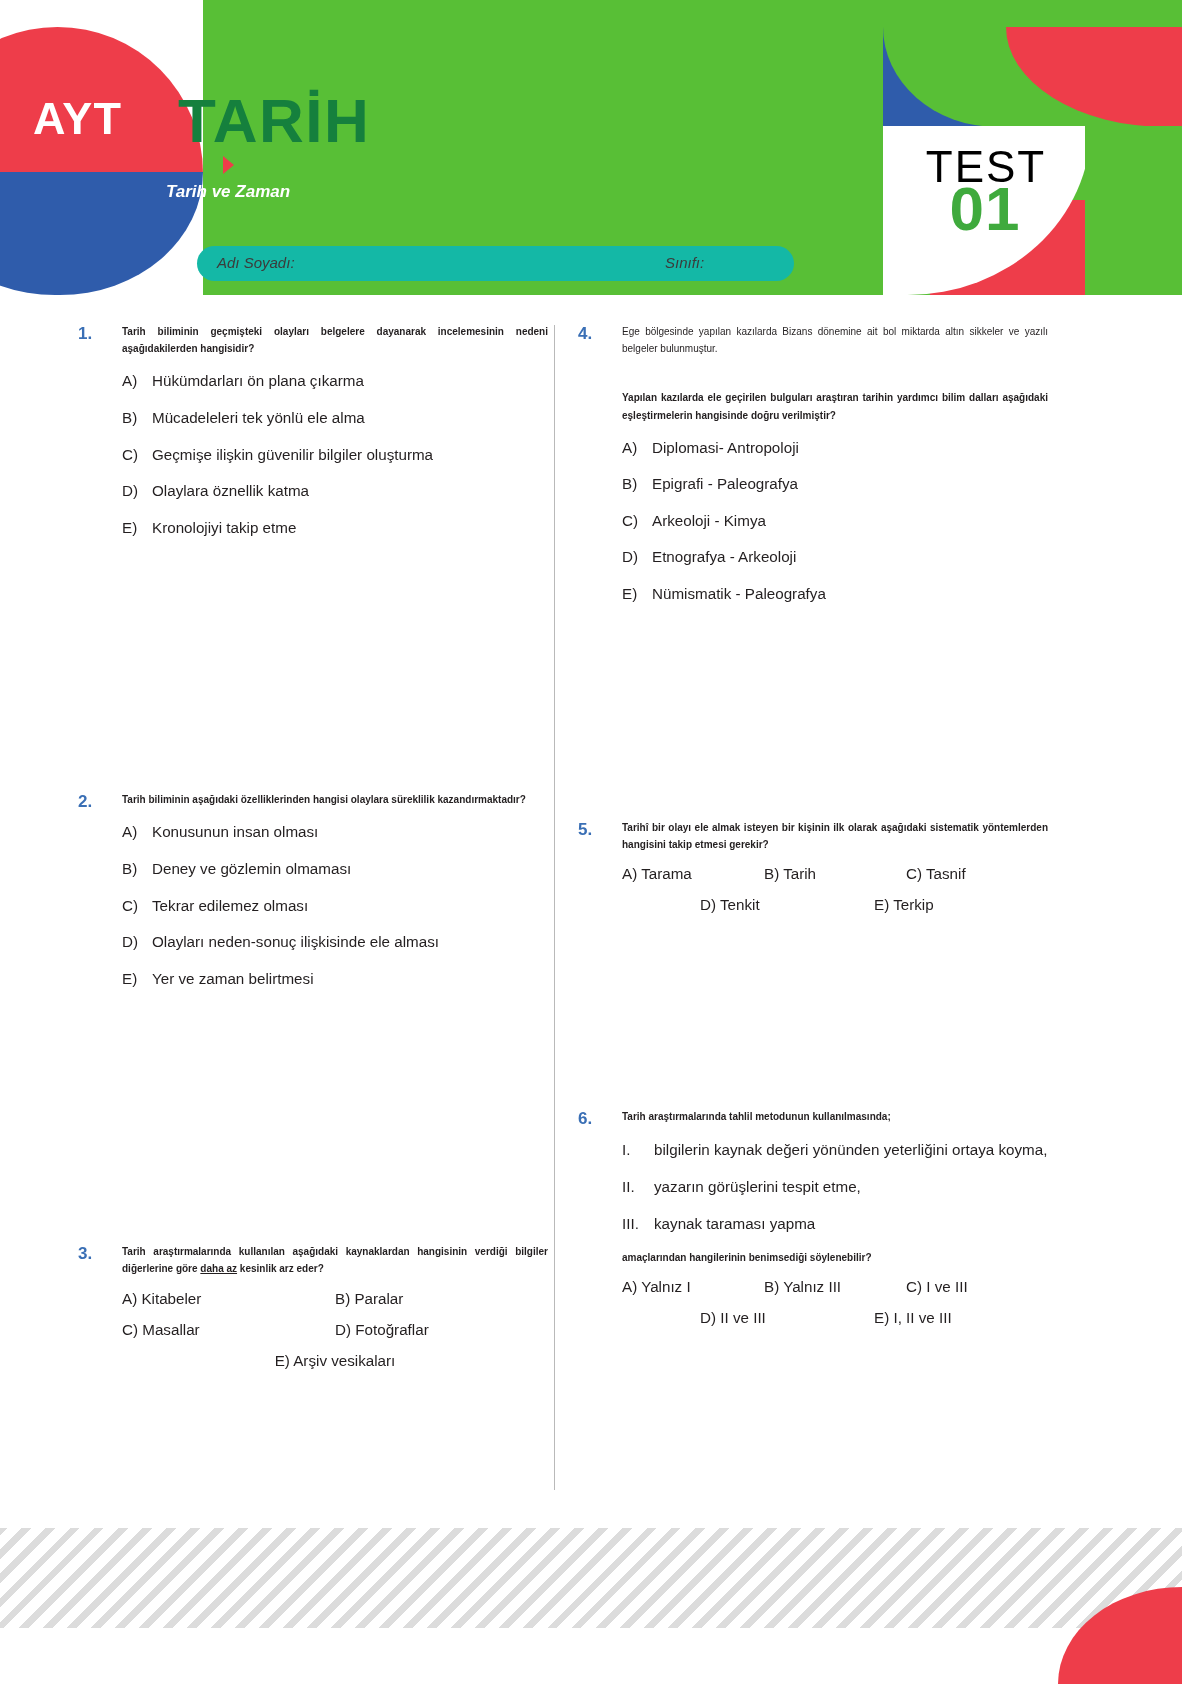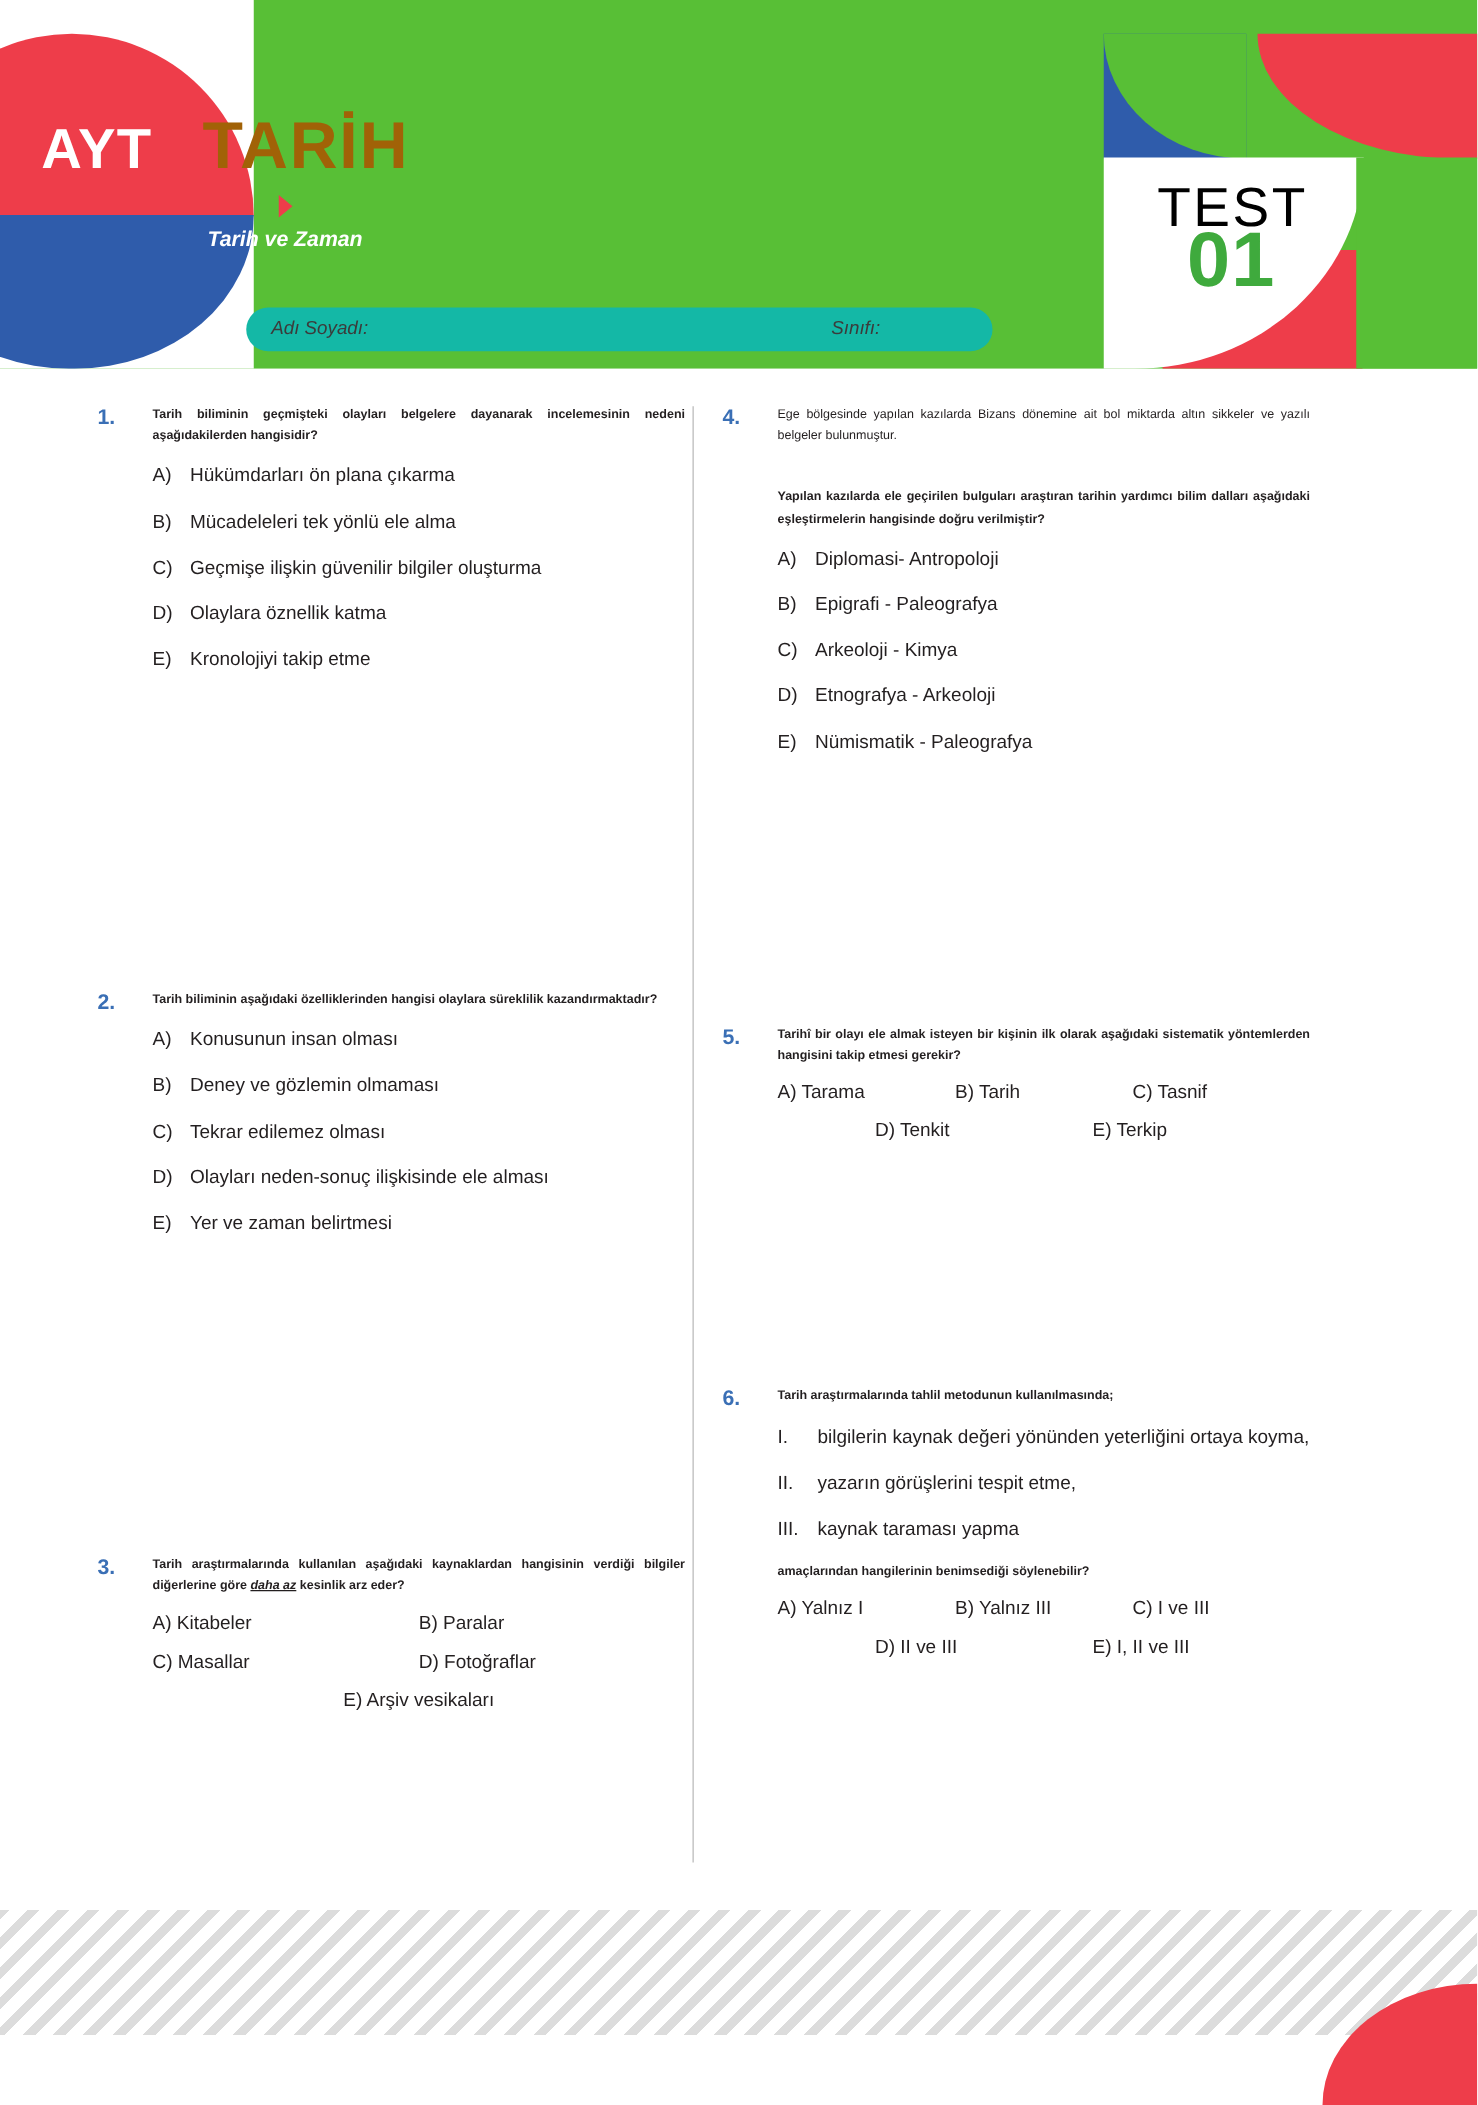--- a/index.html
+++ b/index.html
@@ -61,24 +61,24 @@
     left: 33px; top: 96px;
     font-size: 45px;
     font-weight: bold;
     letter-spacing: 1px;
     color: #ffffff;
     line-height: 1;
   }
 
   .title-main {
     position: absolute;
-    left: 162px; top: 90px;
-    font-size: 53px;
+    left: 178px; top: 90px;
+    font-size: 62px;
     font-weight: bold;
-    color: #a16207;
+    color: #15803d;
     letter-spacing: 1.5px;
     line-height: 1;
   }
   .subtitle-row {
     position: absolute;
     left: 166px; top: 156px;
     display: flex;
     align-items: center;
     gap: 8px;
     flex-direction: column;
@@ -219,21 +219,21 @@
     font-size: 10px;
     font-weight: bold;
     color: #231f20;
     line-height: 1.72;
     text-align: justify;
   }
   .q-stem.plain {
     font-weight: normal;
   }
   .q-stem + .q-stem { margin-top: 32px; }
-  .q-stem u { text-decoration: underline; font-style: italic; }
+  .q-stem u { text-decoration: underline; }
 
   .opts {
     margin-top: 12px;
   }
   .opt {
     display: flex;
     font-size: 15.2px;
     color: #231f20;
     line-height: 1.55;
     margin-bottom: 13px;

